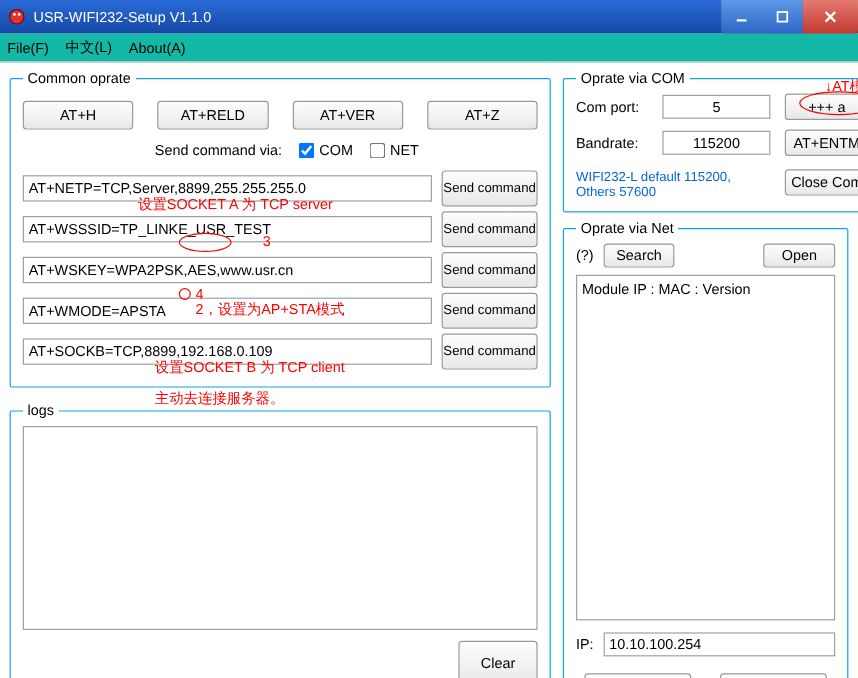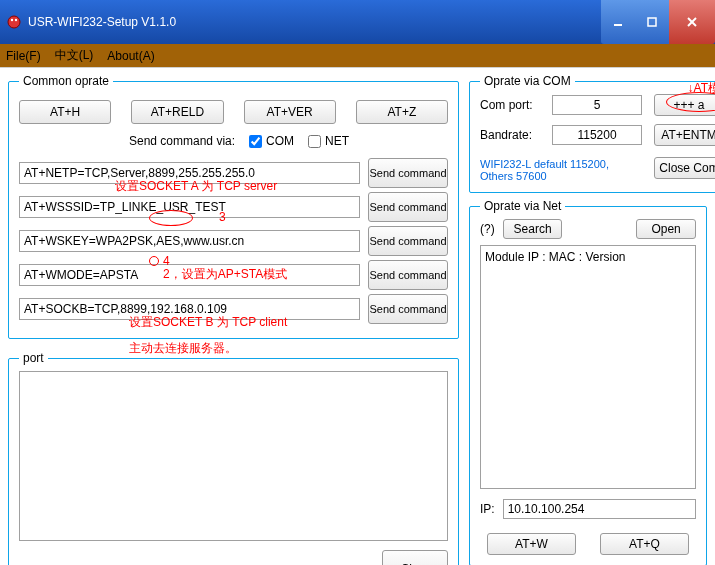--- a/index.html
+++ b/index.html
@@ -1,28 +1,28 @@
 <!DOCTYPE html>
 <html><head>
 <meta charset="utf-8">
 <style>
 * { box-sizing: border-box; margin: 0; padding: 0; font-family: "Microsoft YaHei", Tahoma, sans-serif; font-size: 12px; }
 body { background: #fff; width: 715px; height: 565px; overflow: hidden; }
-.titlebar { height: 44px; background: linear-gradient(#2a6bd8, #1548a5); display: flex; align-items: center; padding: 0 0 0 6px; color: #fff; justify-content: space-between; }
+.titlebar { height: 28px; background: linear-gradient(#2a6bd8, #1548a5); display: flex; align-items: center; padding: 0 0 0 6px; color: #fff; justify-content: space-between; }
 .titlebar .ico { width: 16px; height: 16px; margin-right: 6px; display: inline-block; }
 .titlebar .ico svg { display: block; }
 .title-text { flex: 1; font-size: 12px; }
 .winbtns { display: flex; height: 100%; }
 .winbtn { width: 34px; display: flex; align-items: center; justify-content: center; }
 .winbtn.min { background: linear-gradient(#5e98e8,#2d66c5); border-radius: 0 0 0 3px; }
 .winbtn.max { background: linear-gradient(#5e98e8,#2d66c5); }
 .winbtn.close { width: 46px; background: linear-gradient(#e47a73,#c13a2f); border-radius: 0 0 3px 0; }
 .winbtn svg { stroke: #fff; fill: none; }
 
-.menubar { height: 24px; border-bottom: 1px solid #d0d0d0; display: flex; align-items: center; padding: 0 6px; gap: 14px; background: #a16207; }
+.menubar { height: 24px; border-bottom: 1px solid #d0d0d0; display: flex; align-items: center; padding: 0 6px; gap: 14px; background: #14b8a6; }
 .menubar span { cursor: default; }
 
 .client { display: flex; gap: 10px; padding: 6px 8px; }
 .left, .right { display: flex; flex-direction: column; }
 .left { flex: 1; }
 .right { width: 238px; }
 
 fieldset { border: 1px solid #0ea5e9; border-radius: 2px; padding: 6px 10px 10px; margin-bottom: 6px; position: relative; }
 legend { padding: 0 4px; font-size: 12px; }
 
@@ -47,21 +47,21 @@
 .clear-row { display: flex; justify-content: flex-end; margin-top: 6px; }
 .clear-row .btn { width: 66px; flex: none; height: 38px; }
 
 
 .comgrid { display: grid; grid-template-columns: 60px 90px 70px; gap: 8px 12px; align-items: center; }
 .comgrid input { width: 90px; height: 20px; text-align: center; border: 1px solid #a0a0a0; }
 .rbtn { background: linear-gradient(#fdfdfd,#e8e8e8); border: 1px solid #9a9a9a; border-radius: 3px; height: 22px; display: flex; align-items: center; justify-content: center; cursor: pointer; }
 .com-note { color: #0066dd; font-size: 11px; text-align: left; margin-top: 4px; grid-column: 1 / span 2; }
 
 .netrow { display: flex; align-items: center; gap: 8px; }
-.module-list { width: 100%; height: 244px; border: 1px solid #a0a0a0; margin-top: 6px; padding: 4px; background: #fff; }
+.module-list { width: 100%; height: 288px; border: 1px solid #a0a0a0; margin-top: 6px; padding: 4px; background: #fff; }
 .iprow { display: flex; align-items: center; gap: 8px; margin-top: 10px; }
 .iprow input { flex: 1; height: 20px; border: 1px solid #a0a0a0; padding: 0 4px; }
 .ab-row { display: flex; gap: 24px; justify-content: center; margin-top: 14px; }
 .ab-row .rbtn { width: 89px; }
 
 .red-arrow { color: #ff0000; font-weight: bold; }
 .at-mode-note { color: #ff0000; font-size: 12px; position: absolute; }
 .send-btn-multi { font-size: 11px; text-align: center; line-height: 1.1; }
 </style>
 </head>
@@ -148,21 +148,21 @@
       </div>
       <div class="cmdrow">
         <input type="text" value="AT+SOCKB=TCP,8899,192.168.0.109" style="">
         <div class="btn small send-btn-multi">Send command</div>
         <span class="annot" style="left:110px; top:20px;">设置SOCKET B 为 TCP client</span>
         <span class="annot" style="left:110px; top:46px;">主动去连接服务器。</span>
       </div>
     </fieldset>
 
     <fieldset class="logs">
-      <legend>port</legend>
+      <legend>logs</legend>
       <textarea style=""></textarea>
       <div class="clear-row">
           <div class="btn">Clear</div>
         </div>
     </fieldset>
   </div>
 
   <div class="right">
     <fieldset style="position:relative;">
       <legend>Oprate via COM</legend>

